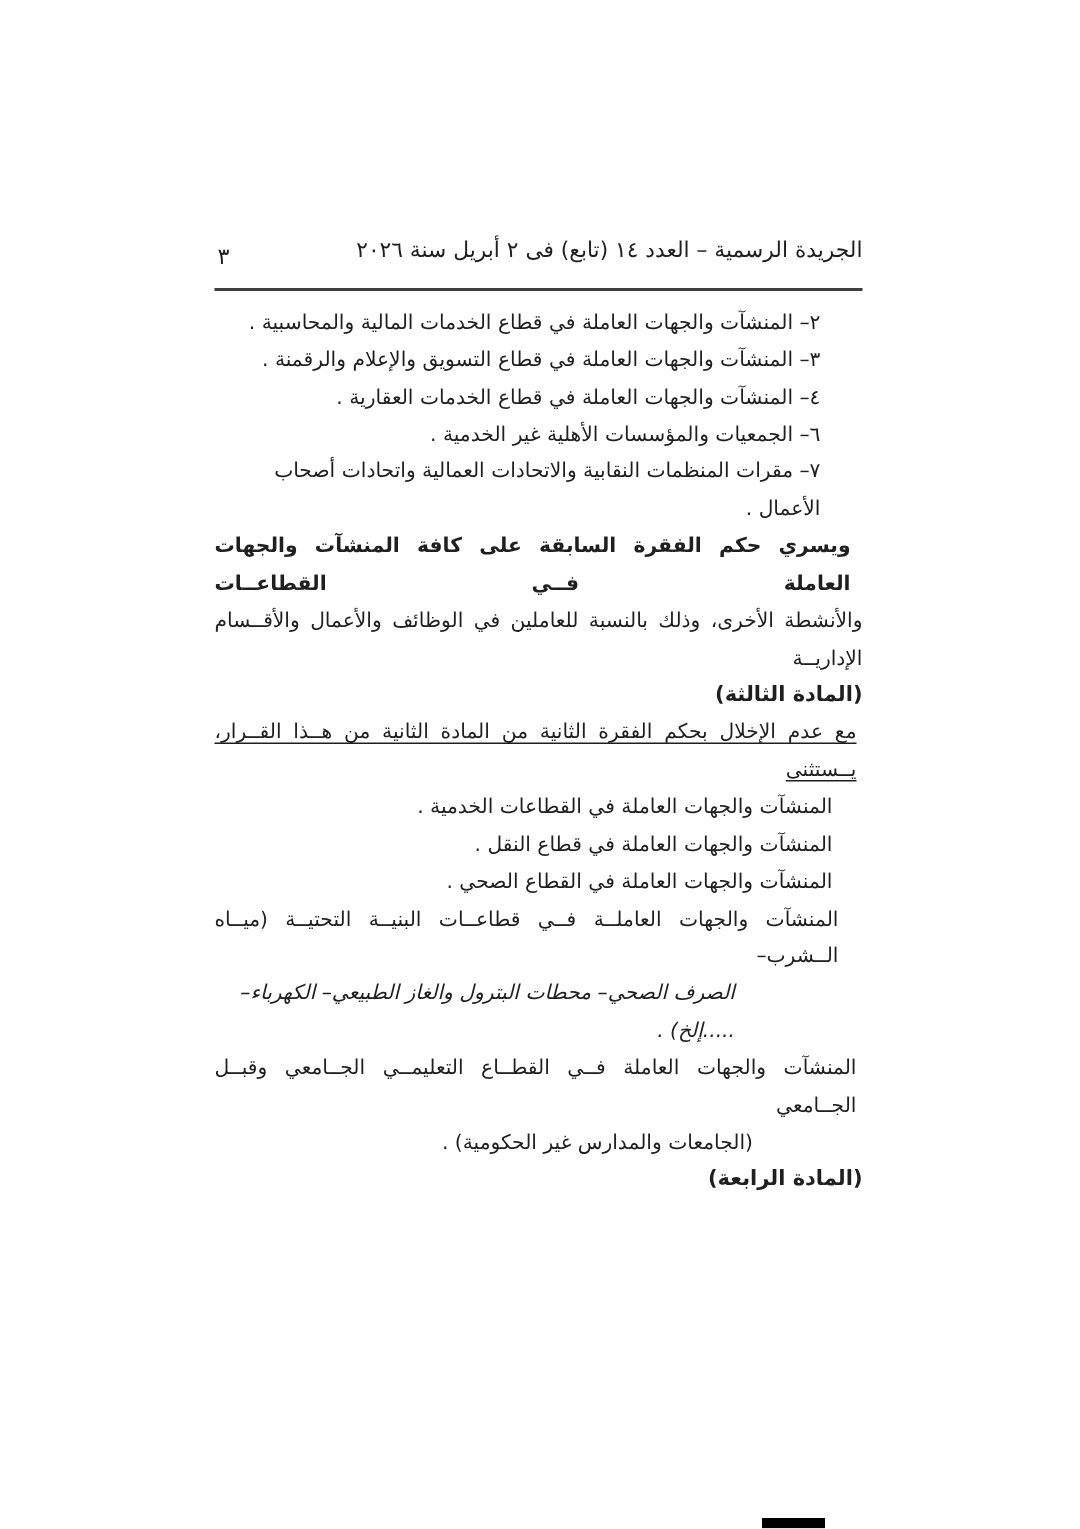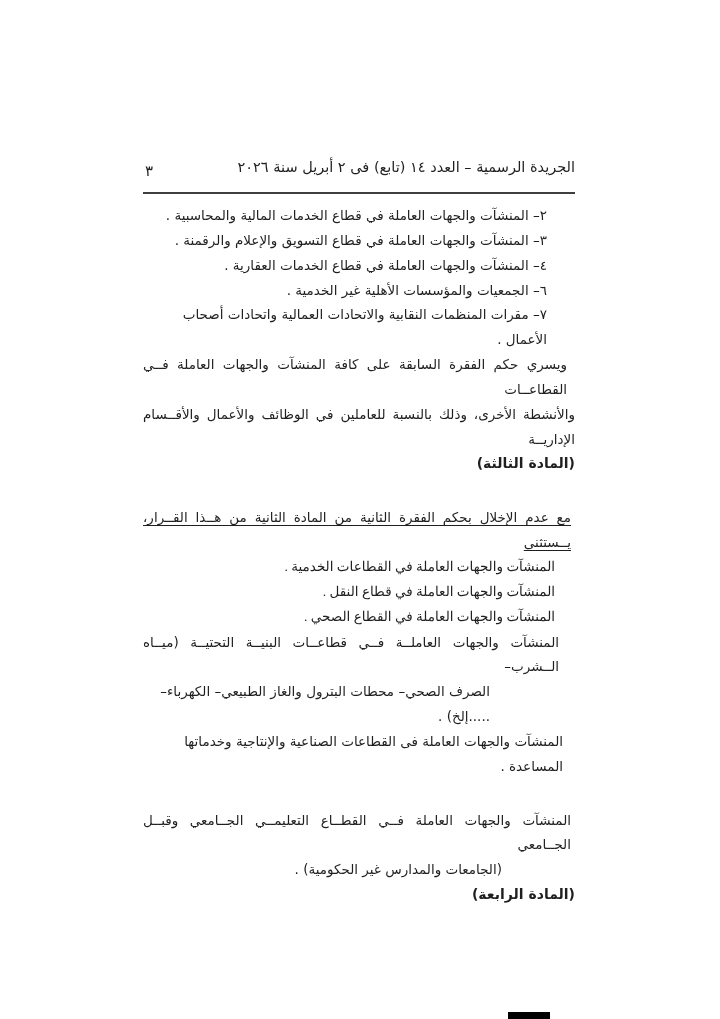--- a/index.html
+++ b/index.html
@@ -11,27 +11,27 @@
   .page-num { position:absolute; left:2px; top:4px; font-size:15px; }
   .hdr-title { position:absolute; left:88px; right:0; top:1px; text-align:right; font-size:14.5px; direction:rtl; }
   .rule { position:absolute; left:143px; top:192px; width:432px; height:2px; background:#3f3f3f; }
   .doc {
     position:absolute; left:143px; top:203px; width:432px;
     direction:rtl; text-align:right; font-size:13.5px; line-height:24.85px;
   }
   .ln  { min-height:24.85px; }
   .num { padding-right:28px; }
   .jst { text-align:justify; text-align-last:justify; -moz-text-align-last:justify; }
-  .ind4 { padding-right:4px;margin-top:29px; }
-  .ind8 { padding-right:8px; }
+  .ind4 { padding-right:4px; }
+  .ind8 { padding-right:8px;font-weight:bold; }
   .ind12 { padding-right:12px; }
   .ind16 { padding-right:16px; }
-  .ind20 { padding-right:20px;font-family:Liberation Serif, serif; }
+  .ind20 { padding-right:20px; }
   .ind73 { padding-right:73px; }
-  .ind85 { padding-right:85px; }
+  .ind85 { padding-right:85px;font-style:italic; }
   .ul { text-decoration:underline; text-underline-offset:3px; text-decoration-thickness:1px; }
   .hd { font-weight:700; text-align:right; font-size:14px; }
   .footer-mark { position:absolute; left:508px; top:1012px; width:42px; height:7px; background:#000000; }
 </style>
 </head>
 <body>
 
 <div class="page">
 
   <div class="header-area">
@@ -49,21 +49,20 @@
     <div class="ln num">٧– مقرات المنظمات النقابية والاتحادات العمالية واتحادات أصحاب الأعمال .</div>
     <div class="ln jst ind8">ويسري حكم الفقرة السابقة على كافة المنشآت والجهات العاملة فــي القطاعــات</div>
     <div class="ln jst">والأنشطة الأخرى، وذلك بالنسبة للعاملين في الوظائف والأعمال والأقــسام الإداريــة</div>
     <div class="ln hd">(المادة الثالثة)</div>
     <div class="ln jst ul ind4">مع عدم الإخلال بحكم الفقرة الثانية من المادة الثانية من هــذا القــرار، يــستثنى</div>
     <div class="ln ind20">المنشآت والجهات العاملة في القطاعات الخدمية .</div>
     <div class="ln ind20">المنشآت والجهات العاملة في قطاع النقل .</div>
     <div class="ln ind20">المنشآت والجهات العاملة في القطاع الصحي .</div>
     <div class="ln jst ind16">المنشآت والجهات العاملــة فــي قطاعــات البنيــة التحتيــة (ميــاه الــشرب–</div>
     <div class="ln ind85">الصرف الصحي– محطات البترول والغاز الطبيعي– الكهرباء– .....إلخ) .</div>
-    <div class="ln ind12">المنشآت والجهات العاملة فى القطاعات الصناعية والإنتاجية وخدماتها المساعدة .</div>
     <div class="ln jst ind4">المنشآت والجهات العاملة فــي القطــاع التعليمــي الجــامعي وقبــل الجــامعي</div>
     <div class="ln ind73">(الجامعات والمدارس غير الحكومية) .</div>
     <div class="ln hd">(المادة الرابعة)</div>
 
   </div>
 
   <div class="footer-mark"></div>
 
 </div>
 

